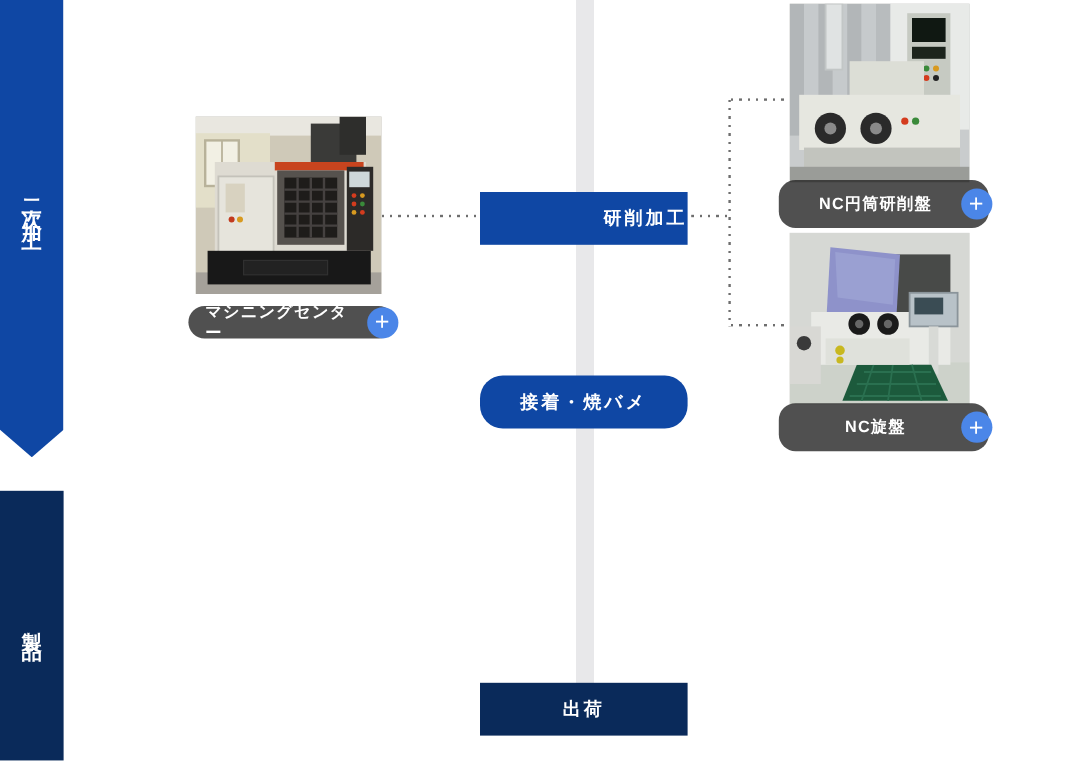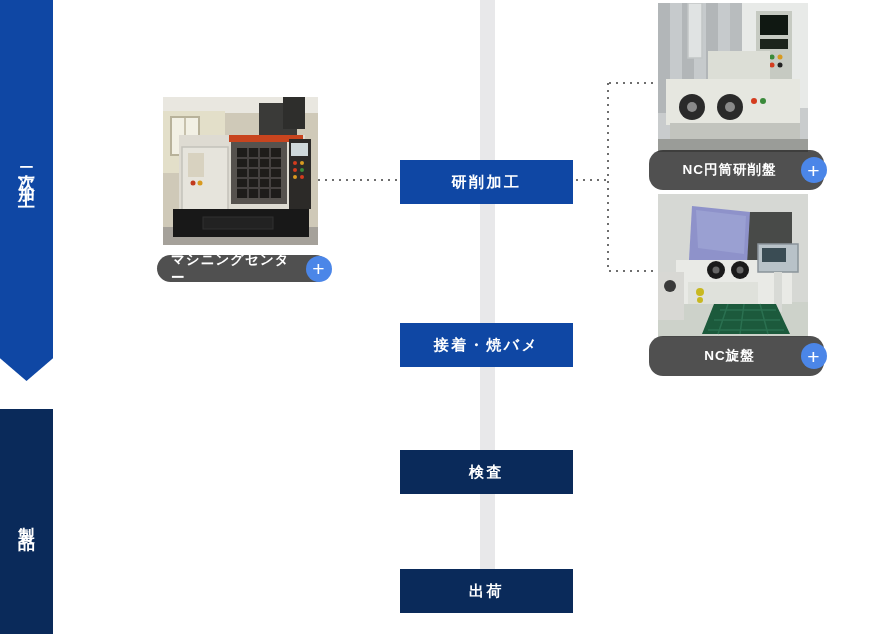--- a/index.html
+++ b/index.html
@@ -31,22 +31,22 @@
   .band{position:absolute;left:480px;top:0;width:15px;height:596px;background:var(--band-gray,#e8e8ea);}
 
   
   .step{
     position:absolute;left:400px;width:173px;height:44px;
     display:flex;align-items:center;justify-content:center;
     color:#fff;font-weight:bold;font-size:15px;letter-spacing:2.5px;
   }
   .step.primary{background:var(--primary-blue,#0f47a4);}
   .step.dark{background:var(--dark-navy,#0a2a5a);}
-  .step-grinding{top:160px;}
-  .step-bonding{top:323px;}
+  .step-grinding{top:160px;justify-content:flex-end;}
+  .step-bonding{top:313px;border-radius:19px;}
   .step-inspection{top:450px;}
   .step-shipping{top:553px;margin-top:16px;}
 
   
   .dots-h{position:absolute;height:2px;
     background-image:repeating-linear-gradient(to right,var(--dot-gray,#6e6e6e) 0 2px,transparent 2px 7px);}
   .dots-v{position:absolute;width:2px;
     background-image:repeating-linear-gradient(to bottom,var(--dot-gray,#6e6e6e) 0 2px,transparent 2px 7px);}
   .dl-left{left:318px;top:179px;width:80px;}
   .dl-mid{left:576px;top:179px;width:31px;}
@@ -96,23 +96,20 @@
   <div class="dots-h dl-mid"></div>
   <div class="dots-v dl-vert"></div>
   <div class="dots-h dl-top"></div>
   <div class="dots-h dl-bottom"></div>
 
   <div class="step primary step-grinding">
     <span>研削加工</span>
   </div>
   <div class="step primary step-bonding">
     <span>接着・焼バメ</span>
-  </div>
-  <div class="step dark step-inspection">
-    <span>検査</span>
   </div>
   <div class="step dark step-shipping">
     <span>出荷</span>
   </div>
 
   <div class="photo photo-machining">
     <svg viewBox="0 0 155 148" aria-hidden="true">
       <rect x="0" y="0" width="155" height="148" fill="#cfc9b8"></rect>
       <rect x="0" y="0" width="155" height="16" fill="#e9e7e0"></rect>
       <rect x="0" y="14" width="62" height="62" fill="#e3dfc9"></rect>

